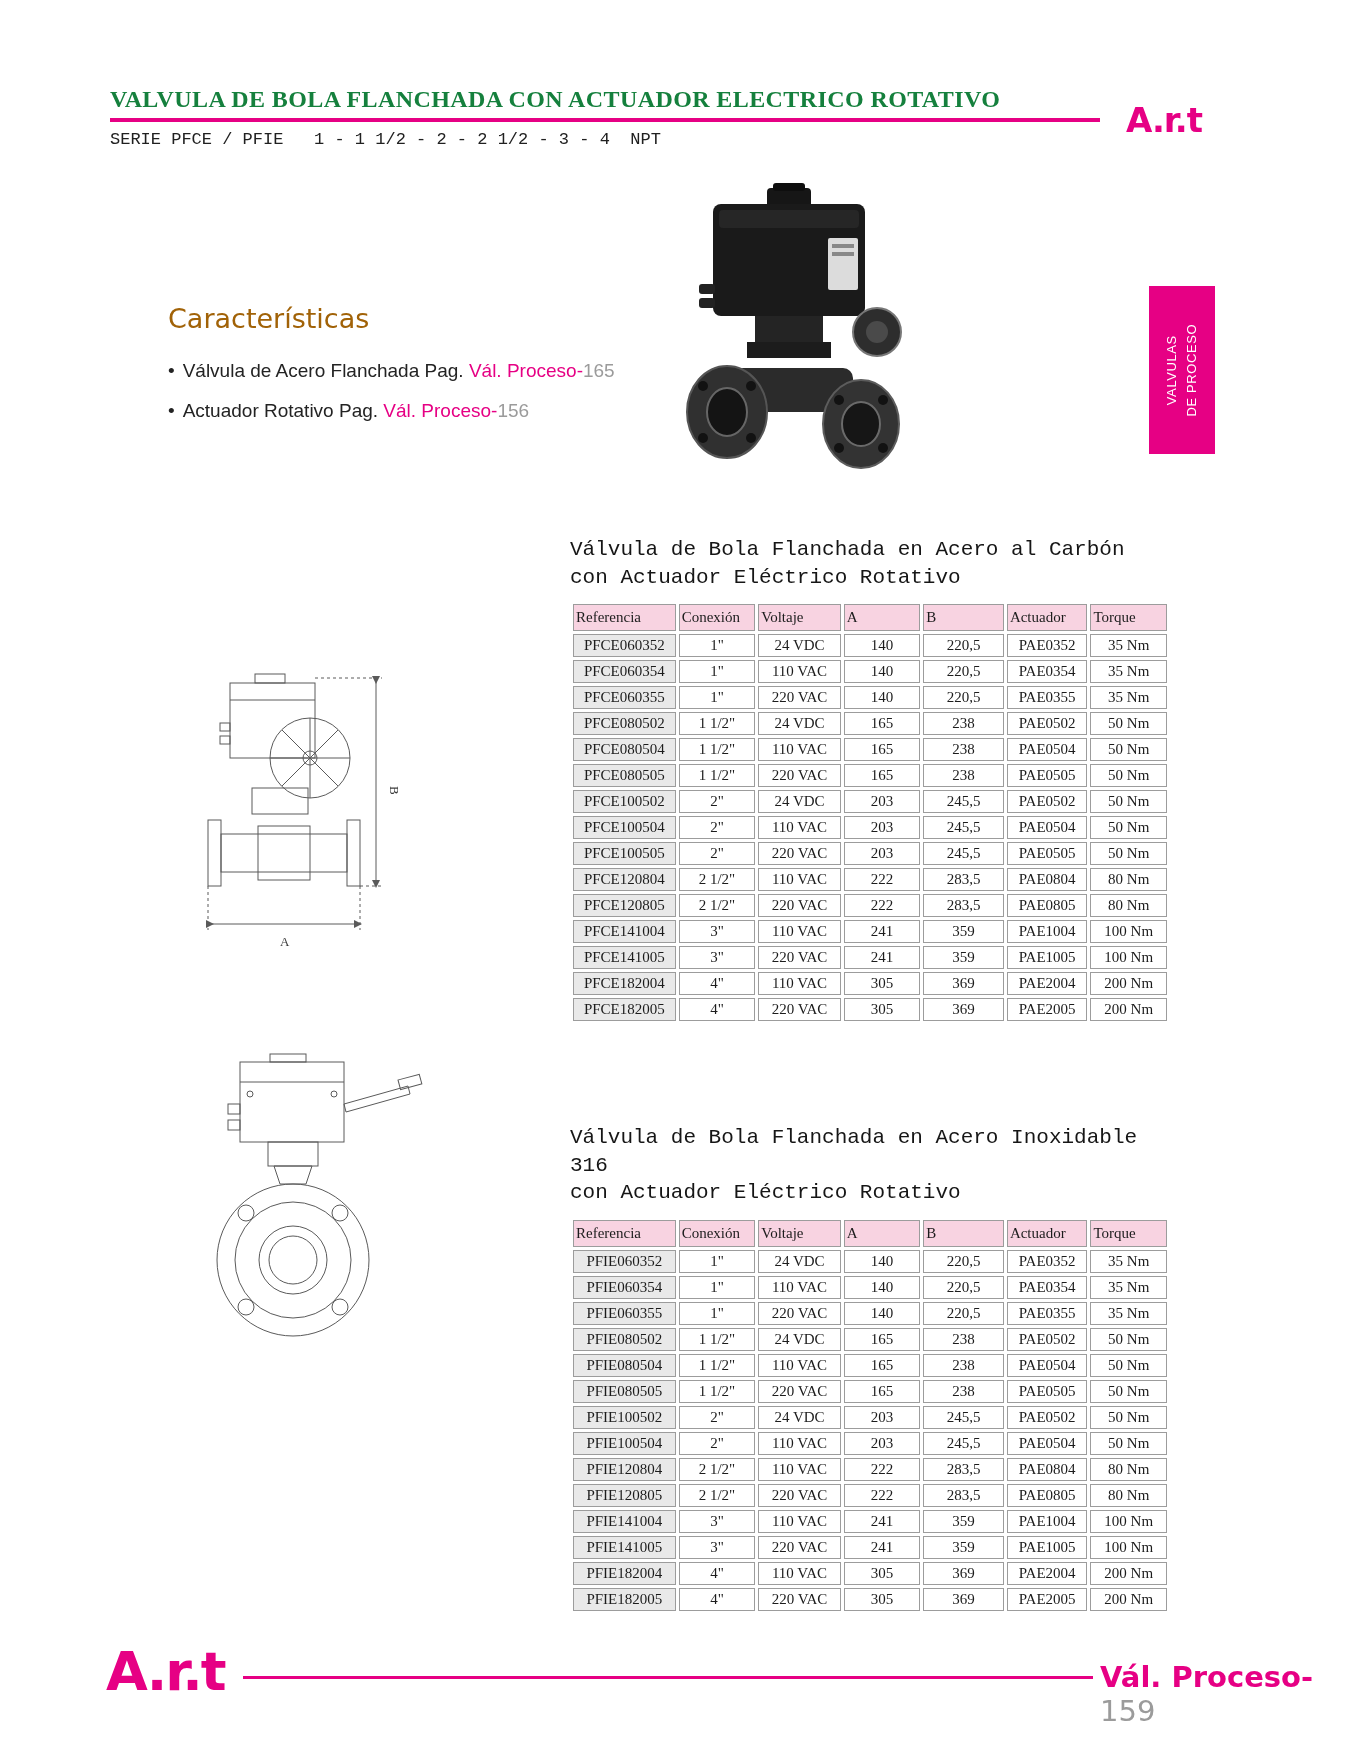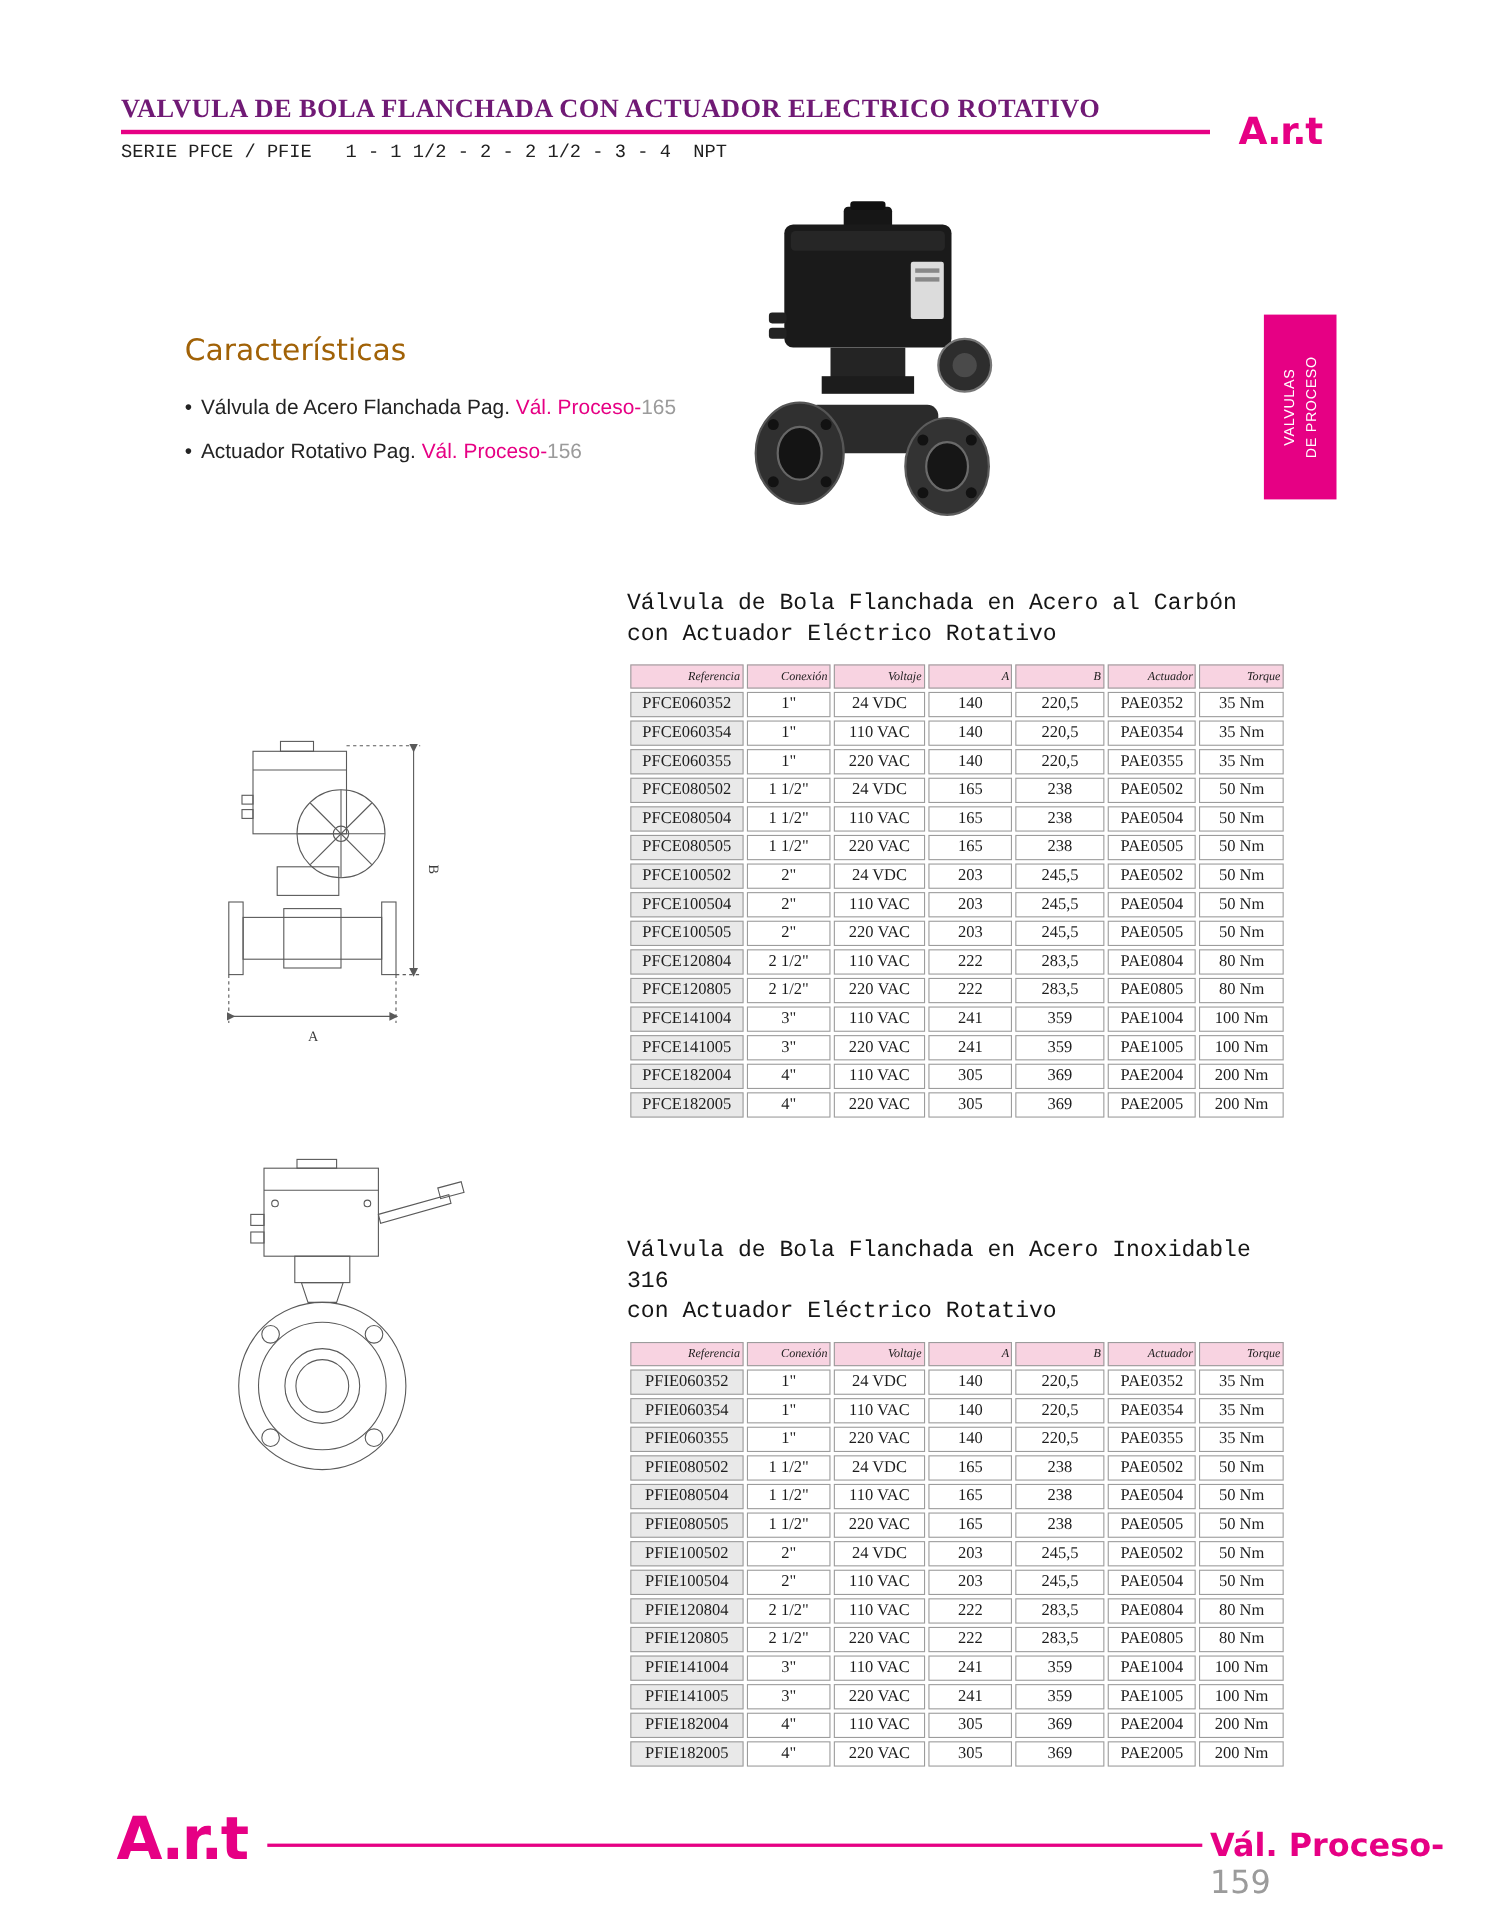--- a/index.html
+++ b/index.html
@@ -9,21 +9,21 @@
     --border:#9c9c9c;
     --ink:#1d1d1d;
     --muted:#9b9b9b;
   }
   *{margin:0;padding:0;box-sizing:border-box;}
   body{background:#fff;font-family:"Liberation Sans",sans-serif;}
   .page{position:relative;width:1363px;height:1748px;background:#fff;overflow:hidden;}
 
   
   .title-wrap{position:absolute;left:110px;top:86px;width:990px;border-bottom:4px solid var(--accent);padding-bottom:5px;}
-  .main-title{font-family:"Liberation Serif",serif;font-weight:bold;font-size:24px;color:#701a75;letter-spacing:.4px;white-space:nowrap;}
+  .main-title{font-family:"Liberation Serif",serif;font-weight:bold;font-size:24px;color:#15803d;letter-spacing:.4px;white-space:nowrap;}
   .subtitle{position:absolute;left:110px;top:130px;font-family:Liberation Mono, monospace;font-size:17px;color:#202020;white-space:pre;}
   .logo-top{position:absolute;left:1126px;top:100px;font-family:"DejaVu Sans",sans-serif;font-weight:800;font-size:34px;color:var(--accent);letter-spacing:-1px;}
 
   
   .side-tab{position:absolute;left:1149px;top:286px;width:66px;height:168px;background:var(--accent);display:flex;align-items:center;justify-content:center;}
   .side-tab-inner{transform:rotate(-90deg);text-align:center;color:#fff;font-size:13px;letter-spacing:.6px;line-height:1.55;white-space:nowrap;}
   .side-tab-inner span{display:block;}
 
   
   .carac{position:absolute;left:168px;top:303px;}
@@ -33,21 +33,21 @@
   .xref{text-decoration:none;cursor:pointer;}
   .xref-label{color:var(--accent);}
   .xref-num{color:var(--muted);}
 
   
   .tbl-block{position:absolute;left:570px;width:600px;}
   .tbl-block.t1{top:536px;}
   .tbl-block.t2{top:1124px;}
   .tbl-title{font-size:21px;color:#161616;line-height:1.32;font-family:Liberation Mono, monospace;}
   table.spec{border-collapse:separate;border-spacing:3px;margin-top:10px;width:600px;table-layout:fixed;font-family:"Liberation Serif",serif;}
-  table.spec th{background:var(--th-bg);border:1px solid var(--border);font-weight:normal;font-size:11px;color:#1c1c1c;padding:4px 2px;text-align:right;font-style:italic;}
+  table.spec th{background:var(--th-bg);border:1px solid var(--border);font-weight:normal;font-size:15px;color:#1c1c1c;padding:4px 2px;text-align:left;}
   table.spec td{background:#fff;border:1px solid var(--border);font-size:15px;color:#1c1c1c;padding:2px 2px;text-align:center;height:21px;}
   table.spec td.ref-col{background:var(--ref-bg);}
   table.spec th:nth-child(1){width:102px;}
   table.spec th:nth-child(2){width:76px;}
   table.spec th:nth-child(3){width:82px;}
   table.spec th:nth-child(4){width:76px;}
   table.spec th:nth-child(5){width:80px;}
   table.spec th:nth-child(6){width:80px;}
   table.spec th:nth-child(7){width:76px;}
 

